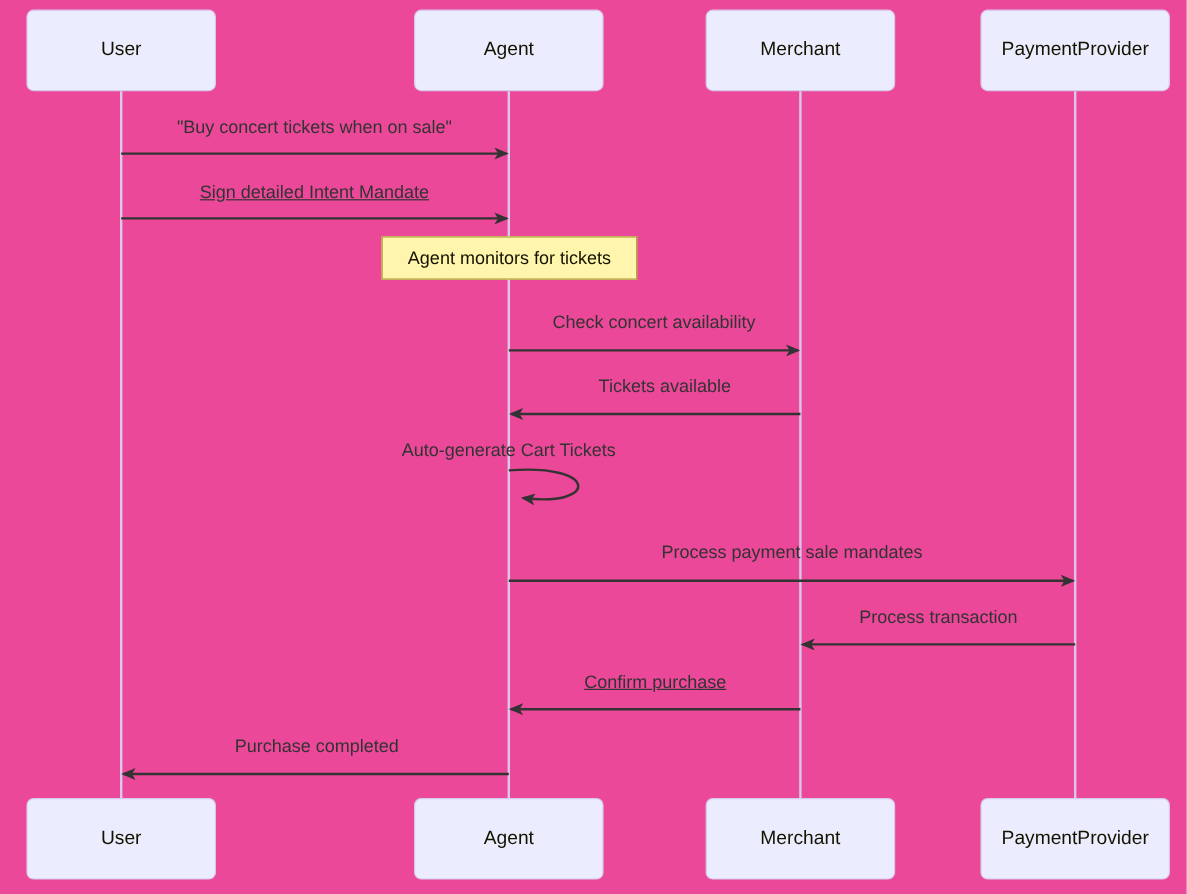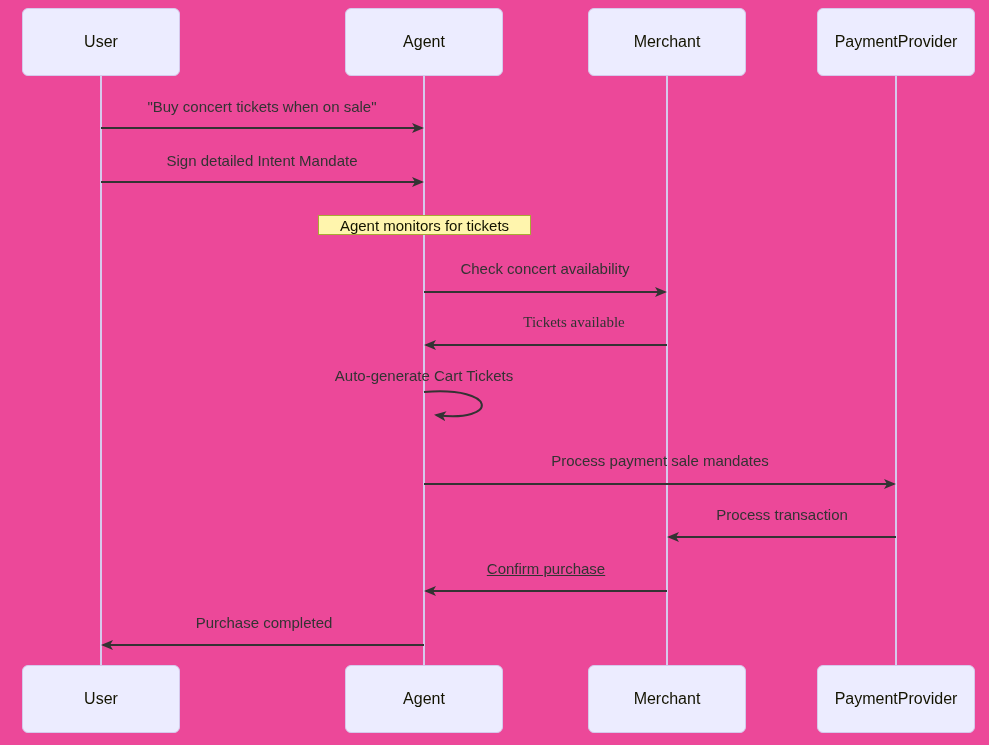--- a/index.html
+++ b/index.html
@@ -124,29 +124,29 @@
         <span class="actor-label" style="color: rgb(19, 19, 0);">Agent</span>
       </div>
       <div class="actor-box" style="left: 588px; top: 665px; width: 158px; height: 68px; background: rgb(236, 236, 255); border-color: rgb(214, 201, 236);">
         <span class="actor-label" style="color: rgb(19, 19, 0);">Merchant</span>
       </div>
       <div class="actor-box" style="left: 817px; top: 665px; width: 158px; height: 68px; background: rgb(236, 236, 255); border-color: rgb(214, 201, 236);">
         <span class="actor-label" style="color: rgb(19, 19, 0);">PaymentProvider</span>
       </div>
     </div>
   <div id="notes-layer">
-      <div class="note-box" style="left: 318px; top: 215px; width: 213px; height: 20px; background: rgb(255, 245, 173); border-color: rgb(170, 170, 51);">
+      <div class="note-box" style="left: 318px; top: 197px; width: 213px; height: 36px; background: rgb(255, 245, 173); border-color: rgb(170, 170, 51);">
         <span class="note-label">Agent monitors for tickets</span>
       </div>
     </div>
   <div id="labels-layer">
       <div class="msg-label" style="left: 262px; top: 99px; color: rgb(51, 51, 51);">"Buy concert tickets when on sale"</div>
-      <div class="msg-label" style="left: 262px; top: 153px; color: rgb(51, 51, 51);">Sign detailed Intent Mandate</div>
+      <div class="msg-label" style="left: 262px; top: 153px; color: rgb(51, 51, 51); text-decoration: underline;">Sign detailed Intent Mandate</div>
       <div class="msg-label" style="left: 545px; top: 261px; color: rgb(51, 51, 51);">Check concert availability</div>
-      <div class="msg-label" style="left: 574px; top: 315px; color: rgb(51, 51, 51); font-family: Liberation Serif, serif;">Tickets available</div>
+      <div class="msg-label" style="left: 554px; top: 315px; color: rgb(51, 51, 51);">Tickets available</div>
       <div class="msg-label" style="left: 424px; top: 368px; color: rgb(51, 51, 51);">Auto-generate Cart Tickets</div>
       <div class="msg-label" style="left: 660px; top: 453px; color: rgb(51, 51, 51);">Process payment sale mandates</div>
       <div class="msg-label" style="left: 782px; top: 507px; color: rgb(51, 51, 51);">Process transaction</div>
       <div class="msg-label" style="left: 546px; top: 561px; color: rgb(51, 51, 51); text-decoration: underline;">Confirm purchase</div>
       <div class="msg-label" style="left: 264px; top: 615px; color: rgb(51, 51, 51);">Purchase completed</div>
     </div>
 
 </div>
 
 </body></html>

